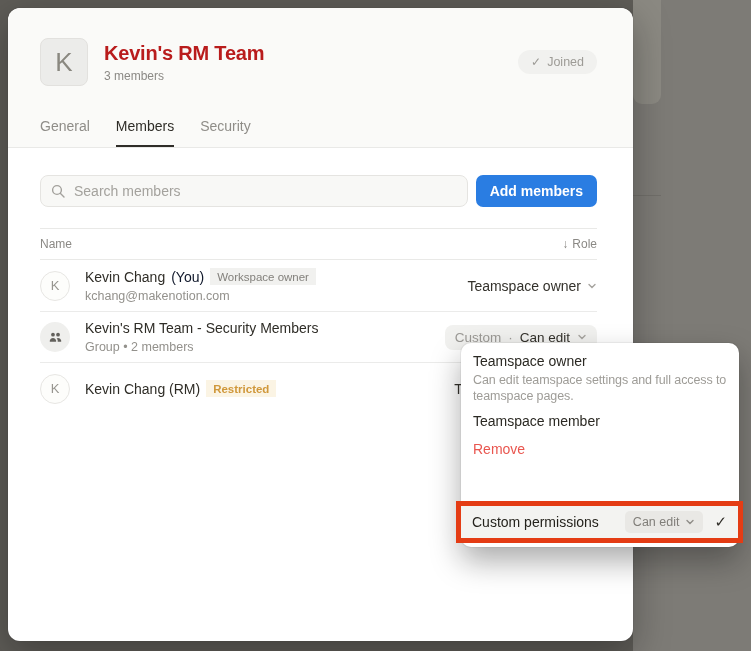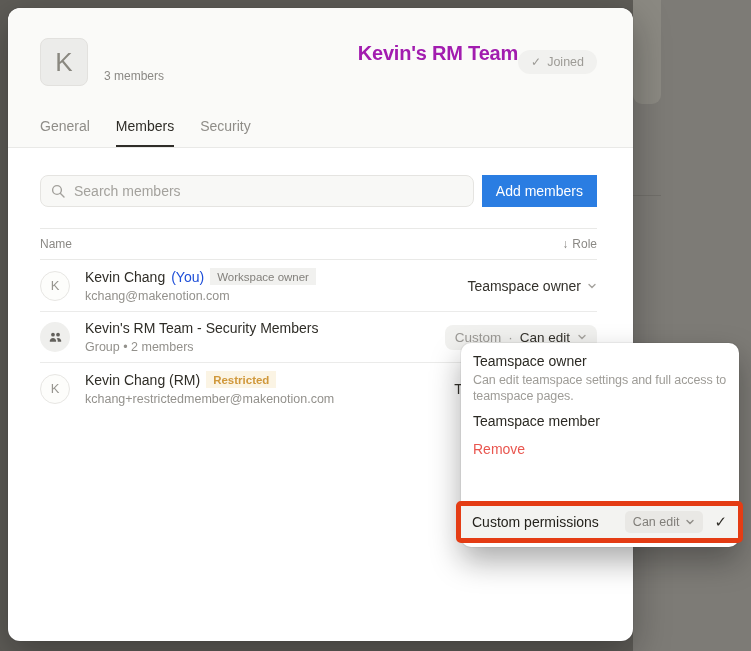--- a/index.html
+++ b/index.html
@@ -23,21 +23,21 @@
     overflow:hidden;
   }
   .modal-top { background:#fafaf8; border-bottom:1px solid #e9e9e7; padding:30px 36px 0 32px; border-radius:12px 12px 0 0; }
   .header-row { display:flex; align-items:center; }
   .header-avatar {
     width:48px; height:48px; border-radius:8px; background:#ececea; border:1px solid #e2e1de;
     display:flex; align-items:center; justify-content:center;
     font-size:26px; color:#8a8880;
   }
   .header-text { margin-left:16px; flex:1; }
-  .header-title { font-size:20px; font-weight:700; color:#a21caf; letter-spacing:-0.2px;text-align:right; }
+  .header-title { font-size:20px; font-weight:700; color:#b91c1c; letter-spacing:-0.2px; }
   .header-subtitle { font-size:12px; color:#8b8985; margin-top:4px; }
   .joined-badge {
     display:flex; align-items:center; gap:6px;
     background:#f1f1ef; color:#9d9b96; font-size:12.5px;
     padding:5px 13px; border-radius:999px;
   }
   .joined-check { font-size:12px; color:#9d9b96; }
 
   .tabs { display:flex; gap:26px; margin-top:32px; }
   .tab { font-size:14px; color:#8f8d88; padding-bottom:11px; border-bottom:2px solid transparent; cursor:default; }
@@ -47,22 +47,22 @@
   .search-row { display:flex; gap:8px; }
   .search-wrap { position:relative; flex:1; }
   .search-input {
     width:100%; height:32px; background:#f8f8f6; border:1px solid #e5e4e1; border-radius:8px;
     padding:0 10px 0 33px; font-size:14px; color:#37352f; outline:none;
     font-family:"Liberation Sans", sans-serif;
   }
   .search-input::placeholder { color:#a4a29d; }
   .search-icon { position:absolute; left:11px; top:9px; width:14px; height:14px; display:block; }
   .add-btn {
-    height:32px; background:#2a7de2; color:#fff; font-size:14px; font-weight:400;
-    border:none; border-radius:0; padding:0 14px; cursor:pointer;
+    height:32px; background:#2a7de2; color:#fff; font-size:14px; font-weight:700;
+    border:none; border-radius:7px; padding:0 14px; cursor:pointer;
     font-family:"Liberation Sans", sans-serif;
   }
 
   .table-head {
     margin-top:21px; display:flex; align-items:center; justify-content:space-between;
     border-top:1px solid #e9e9e7; border-bottom:1px solid #e9e9e7;
     padding:8px 0; font-size:12px; color:#8b8985;
   }
   .role-head { display:flex; align-items:center; gap:4px; cursor:pointer; }
   .sort-arrow { font-size:12px; color:#8b8985; }
@@ -71,21 +71,21 @@
   .member-row.last { border-bottom:none; }
   .m-avatar {
     width:30px; height:30px; border-radius:50%; flex:0 0 30px;
     background:#fdfdfb; border:1px solid #e7e6e3; color:#97958f; font-size:13px;
     display:flex; align-items:center; justify-content:center;
   }
   .m-avatar.group { background:#efefed; border:none; }
   .m-info { margin-left:15px; flex:1; min-width:0; }
   .m-name-line { display:flex; align-items:center; gap:6px; font-size:14px; }
   .m-name { color:#2f2d27; font-weight:500; }
-  .m-suffix { color:#1d4ed8; }
+  .m-suffix { color:#0f172a; }
   .m-badge { font-size:11.5px; background:#f1f1ef; color:#83817c; padding:2.5px 7px; border-radius:0; white-space:nowrap; }
   .m-badge.restricted { background:#fbf4e4; color:#d0983b; font-weight:700; }
   .m-email, .m-sub { font-size:12.5px; color:#93918c; margin-top:4px; }
   .m-role { display:flex; align-items:center; gap:6px; font-size:14px; color:#33312b; cursor:pointer; white-space:nowrap; }
   .role-pill {
     display:flex; align-items:center; gap:7px; background:#f1f1ef; border-radius:8px;
     padding:5px 10px; font-size:13.5px; cursor:pointer;
   }
   .role-pill .prefix { color:#9b9995; }
   .role-pill .sep { color:#9b9995; }
@@ -101,21 +101,21 @@
   .menu-inner { padding:10px 12px 0; }
   .menu-option { cursor:pointer; }
   .menu-option + .menu-option { margin-top:9px; }
   .menu-option-title { font-size:14px; line-height:17px; font-weight:500; color:#2b2923; }
   .menu-option-desc { font-size:12.5px; line-height:16px; color:#9e9c97; margin-top:2px; letter-spacing:-0.1px; }
   .menu-remove { font-size:14px; color:#e9564f; margin-top:11px; cursor:pointer; }
 
   
   .custom-box {
     position:absolute; left:456px; top:501px; width:287px; height:42px;
-    border:5px solid #e43c14; border-radius:5px; background:#f3f3f1;
+    border:5px solid #e43c14; border-radius:0; background:#f3f3f1;
     display:flex; align-items:center; padding:0 11px; z-index:21; cursor:pointer;
   }
   .custom-label { flex:1; font-size:14px; font-weight:500; color:#25231d; }
   .perm-pill {
     display:flex; align-items:center; gap:6px; background:#e9e8e5; border-radius:5px;
     padding:4px 8px; font-size:12.5px; color:#807e79; cursor:pointer; white-space:nowrap;
   }
   .custom-check { margin-left:11px; font-size:15px; color:#2f2d28; }
 </style>
 </head>
@@ -218,21 +218,20 @@
 
     <div class="member-row last">
       <div class="m-avatar">
         <span>K</span>
       </div>
       <div class="m-info">
         <div class="m-name-line">
           <span class="m-name">Kevin Chang (RM)</span>
           <span class="m-badge restricted">Restricted</span>
         </div>
-        <div class="m-email">kchang+restrictedmember@makenotion.com</div>
       </div>
       <div class="m-role">
         <span>Teamspace member</span>
         <span class="chev">
           <svg width="10" height="10" viewBox="0 0 10 10" fill="none" stroke="#a6a49f" stroke-width="1.4" stroke-linecap="round">
               <path d="M2 3.5 L5 6.5 L8 3.5"></path>
             </svg>
         </span>
       </div>
     </div>

